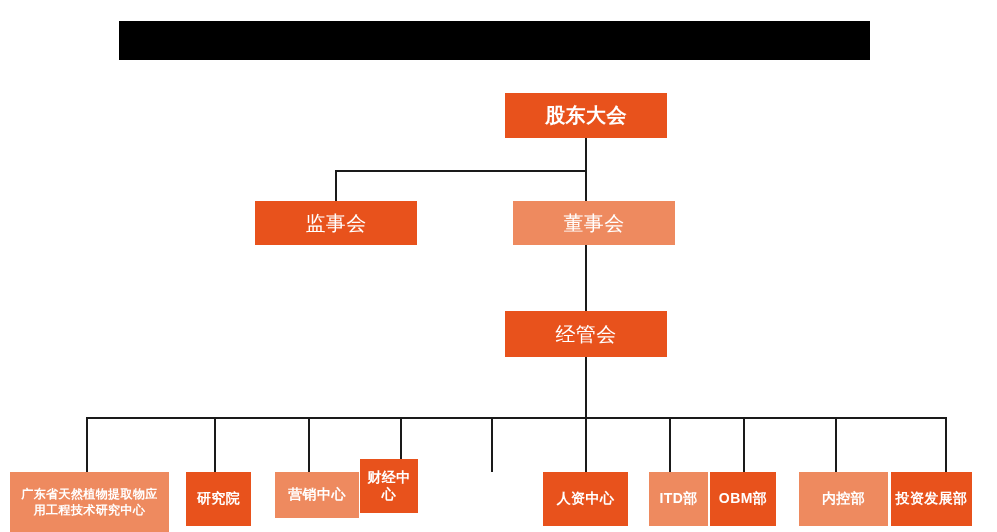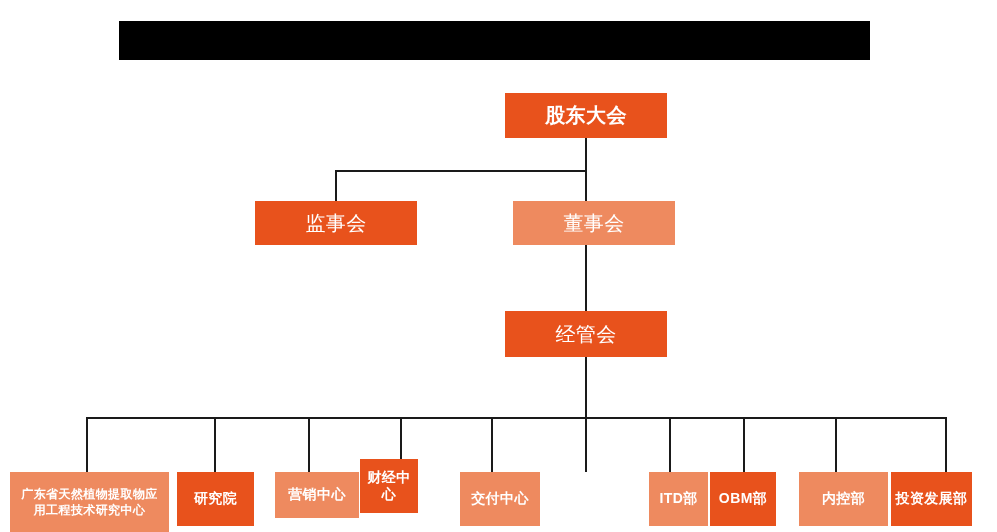--- a/index.html
+++ b/index.html
@@ -115,36 +115,36 @@
 
   <div class="node primary lvl-mid" style="left:505px; top:311px; width:162px; height:46px;">
     <span class="label">经管会</span>
   </div>
 
   <div class="node secondary leaf-wrap" style="left:2px; top:472px; width:159px; height:60px;">
     <span class="label">广东省天然植物提取物应
 用工程技术研究中心</span>
   </div>
 
-  <div class="node primary leaf" style="left:177px; top:472px; width:77px; height:54px;">
+  <div class="node primary leaf" style="left:186px; top:472px; width:65px; height:54px;">
     <span class="label">研究院</span>
   </div>
 
   <div class="node secondary leaf" style="left:267px; top:472px; width:84px; height:46px;">
     <span class="label">营销中心</span>
   </div>
 
   <div class="node primary leaf" style="left:360px; top:459px; width:58px; height:54px;">
     <span class="label">财经中心</span>
   </div>
 
-  <div class="node secondary leaf" style="left:452px; top:472px; width:80px; height:54px;">
-    <span class="label">交付中心</span>
+
+  <div class="node primary leaf" style="left:543px; top:472px; width:85px; height:54px;">
+    <span class="label">人资中心</span>
   </div>
-
 
   <div class="node secondary leaf" style="left:641px; top:472px; width:59px; height:54px;">
     <span class="label">ITD部</span>
   </div>
 
   <div class="node primary leaf" style="left:710px; top:472px; width:66px; height:54px;">
     <span class="label">OBM部</span>
   </div>
 
   <div class="node secondary leaf" style="left:791px; top:472px; width:89px; height:54px;">

